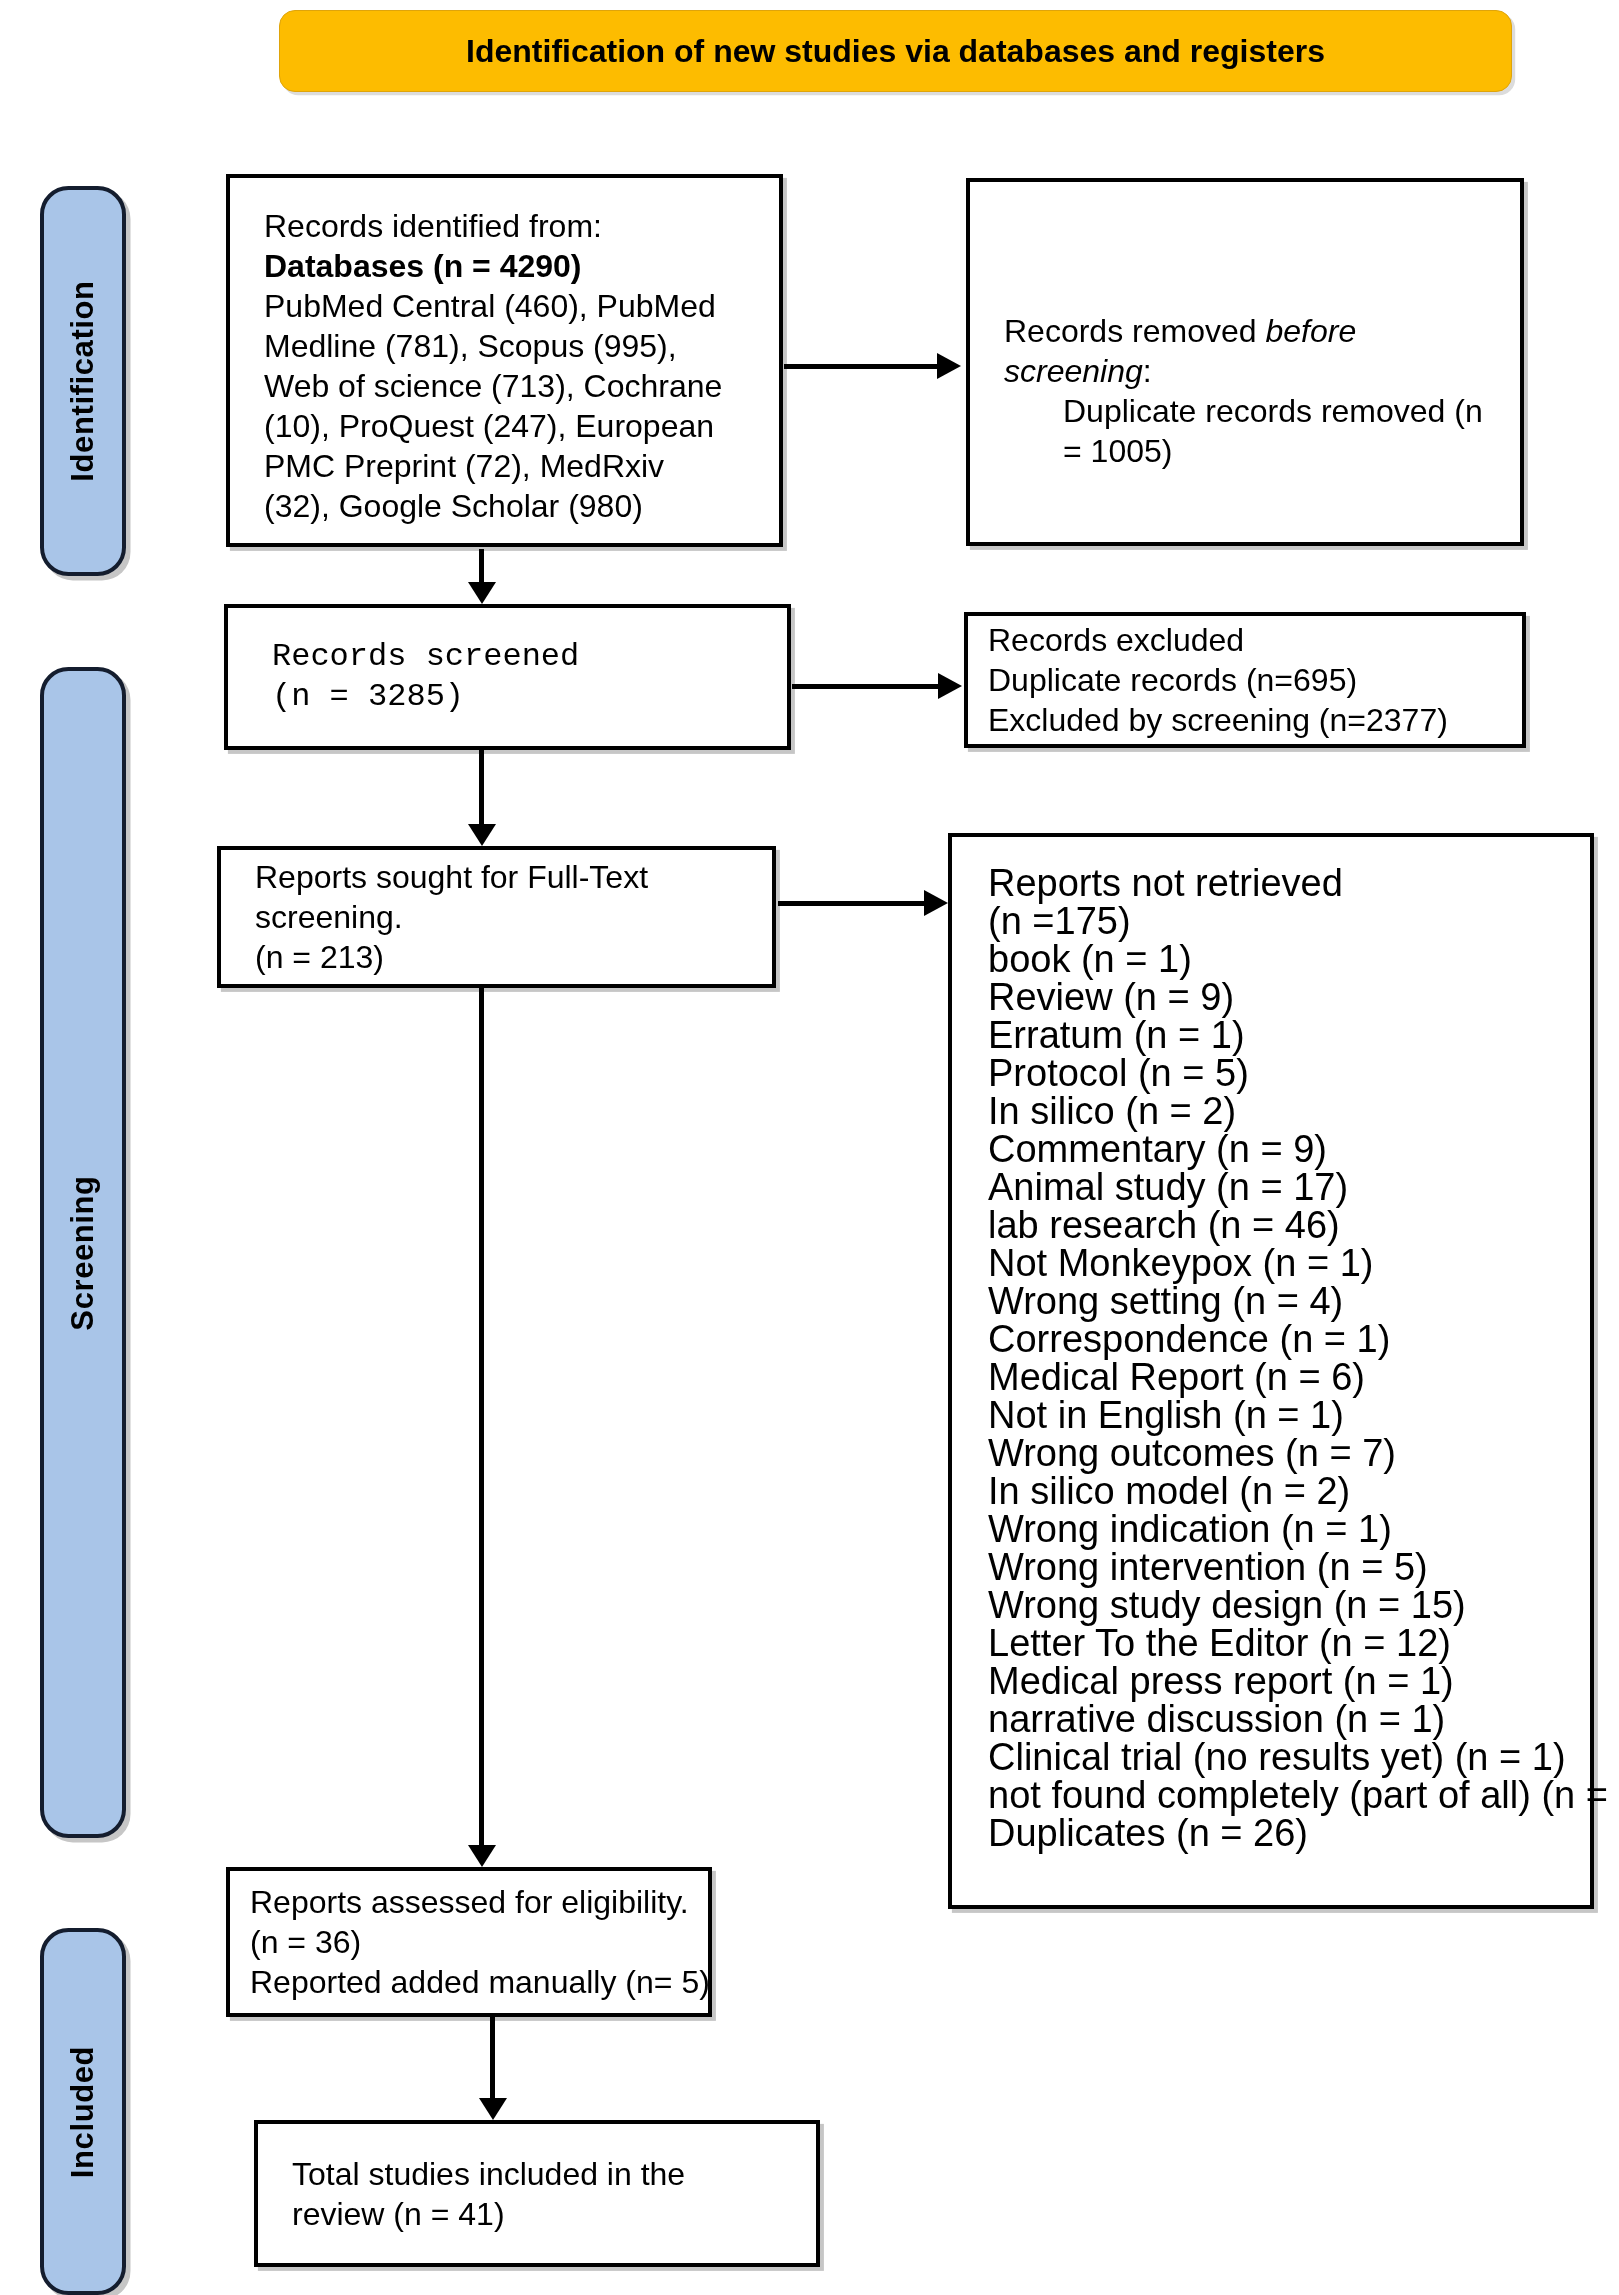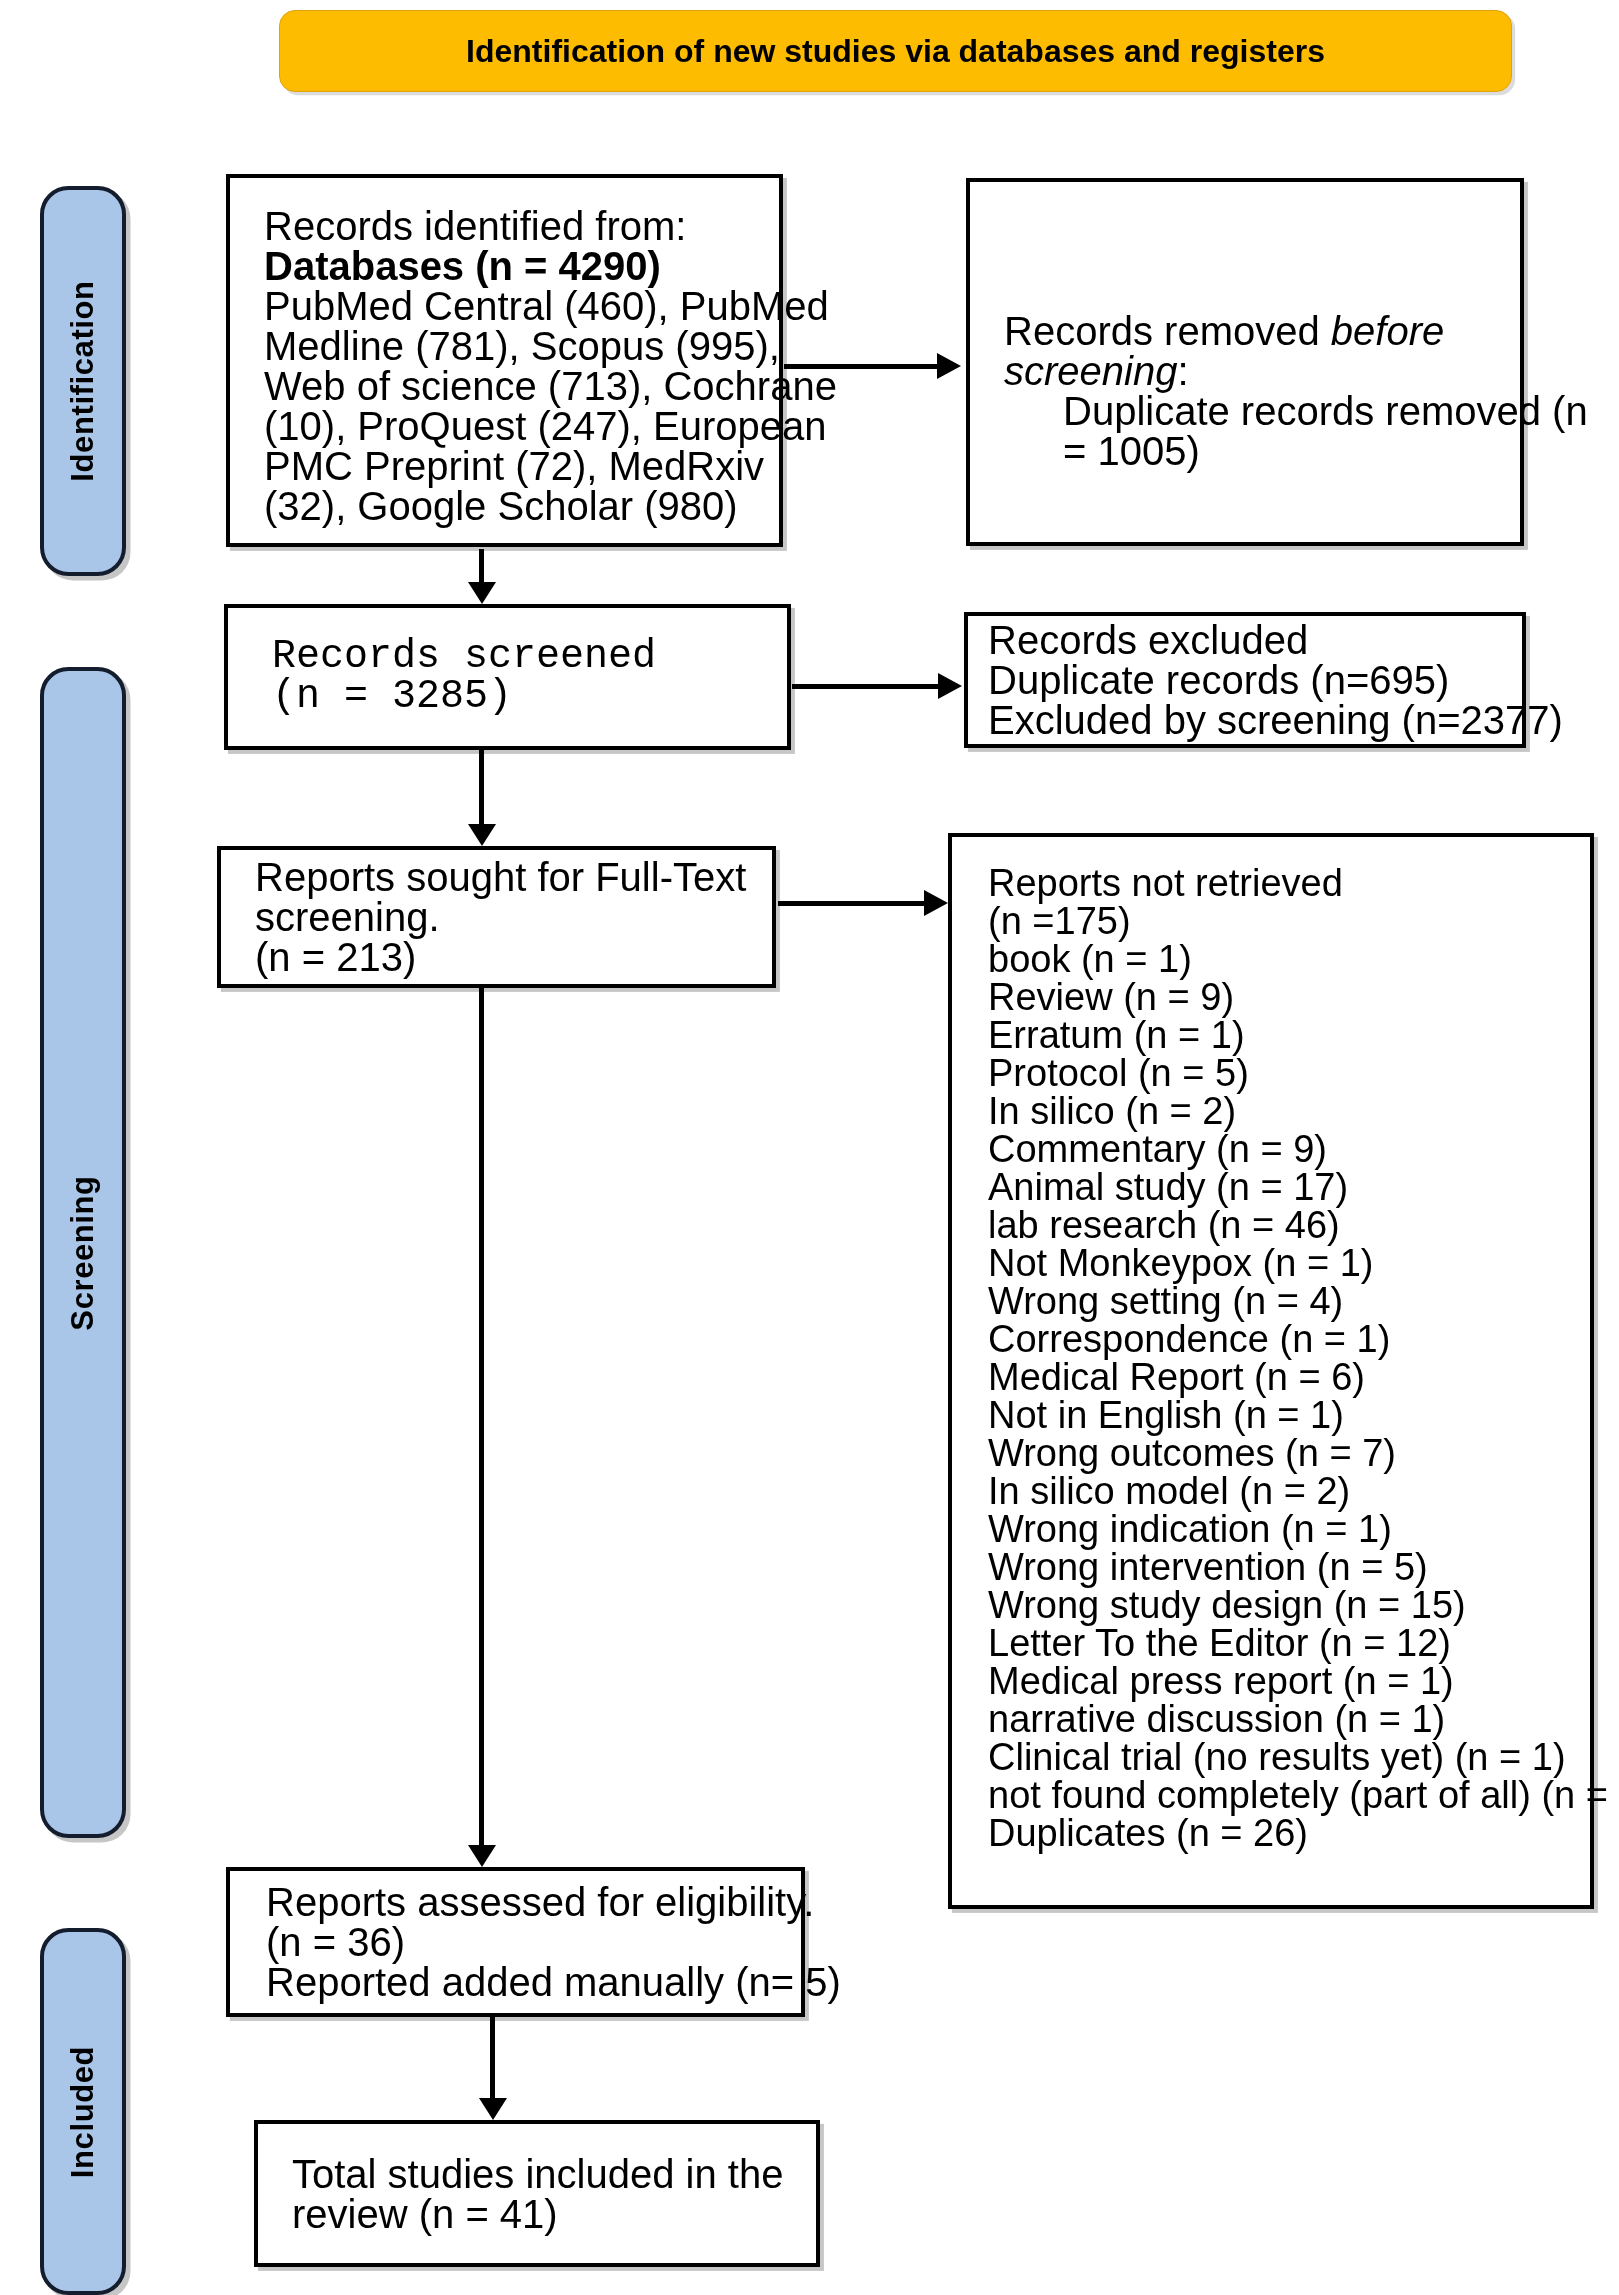--- a/index.html
+++ b/index.html
@@ -27,34 +27,34 @@
     transform:rotate(-90deg);white-space:nowrap;
     font-weight:bold;font-size:31px;letter-spacing:0.6px;
   }
   #stage-identification{top:186px;height:382px;}
   #stage-screening{top:667px;height:1163px;}
   #stage-included{top:1928px;height:359px;}
   
   .box{
     position:absolute;background:#fff;border:4.5px solid #000;
     box-shadow:3.9px 3.9px 0 #c6c6c6;
-    font-size:40px;line-height:40px;
+    font-size:32px;line-height:40px;
     box-sizing:border-box;
   }
   .flexc{display:flex;flex-direction:column;justify-content:center;}
   .line{white-space:nowrap;}
   .bold{font-weight:bold;}
   .indented{margin-left:59px;}
   #box-identified{left:226px;top:174px;width:557px;height:373px;padding:28.4px 13px 13px 34px;}
   #box-removed{left:966px;top:178px;width:558px;height:368px;padding:129px 26px 13px 34px;}
   #box-screened{left:224px;top:604px;width:567px;height:146px;padding-left:44px;font-family:Liberation Mono, monospace;}
   #box-excluded{left:964px;top:612px;width:562px;height:136px;padding-left:20px;}
   #box-sought{left:217px;top:846px;width:559px;height:142px;padding-left:34px;}
   #box-notretrieved{left:948px;top:833px;width:646px;height:1076px;padding:27px 6.5px 10.3px 36px;font-size:38px;line-height:38px;}
-  #box-assessed{left:226px;top:1867px;width:579px;height:150px;padding-left:36px;}
+  #box-assessed{left:226px;top:1867px;width:486px;height:150px;padding-left:20px;}
   #box-total{left:216px;top:2120px;width:566px;height:147px;padding-left:34px;margin-left:38px;}
   
   .vline,.hline{position:absolute;background:#000;}
   .head-down{position:absolute;width:0;height:0;
     border-left:14.2px solid transparent;border-right:14.2px solid transparent;
     border-top:22px solid #000;}
   .head-right{position:absolute;width:0;height:0;
     border-top:13.6px solid transparent;border-bottom:13.6px solid transparent;
     border-left:24.6px solid #000;}
 </style>

